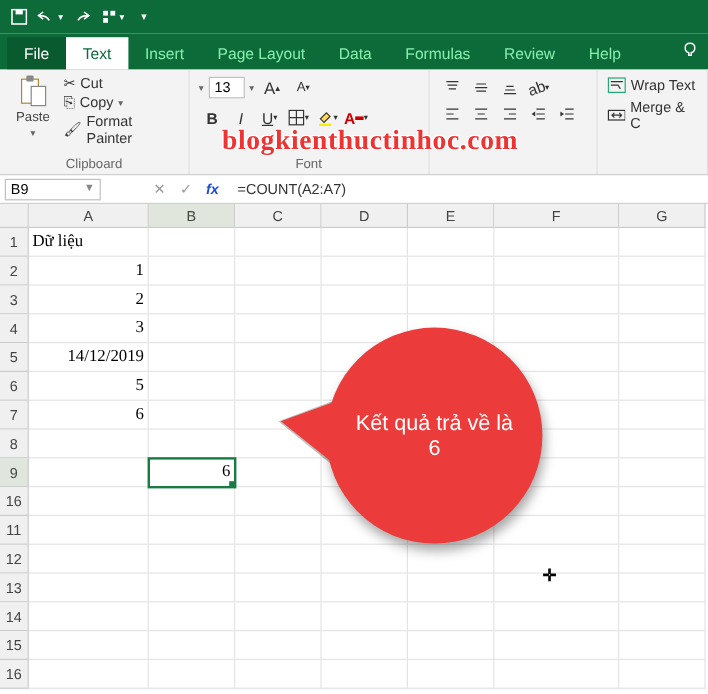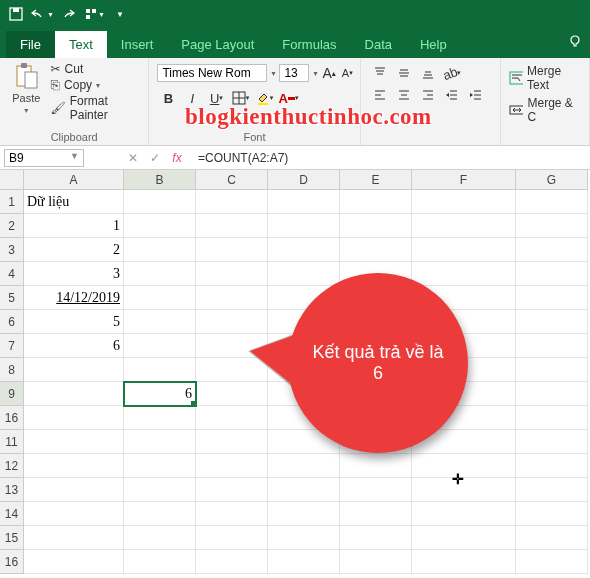--- a/index.html
+++ b/index.html
@@ -39,38 +39,38 @@
 
 
 .watermark { position:absolute; left:185px; top:104px; font-family:"Comic Sans MS", cursive; font-size:23px; font-weight:bold; color:#e33; text-shadow:1px 1px 0 #fff,-1px -1px 0 #fff,1px -1px 0 #fff,-1px 1px 0 #fff; letter-spacing:0.5px; z-index:5; }
 
 
 .fbar-row { display:flex; height:24px; border-bottom:1px solid #d0d0d0; background:#fff; align-items:center; font-size:12px; }
 .namebox { width:80px; border:1px solid #c0c0c0; margin:2px 4px; padding:1px 4px; background:#fff; display:flex; align-items:flex-start; justify-content:space-between; }
 .namebox span.dd { color:#888; font-size:9px; }
 .fbar-btns { display:flex; gap:0; padding:0 4px; color:#999; }
 .fbar-btns div { width:22px; text-align:center; }
-.fx { font-style:italic; color:#ec4899; }
+.fx { font-style:italic; color:#1d4ed8;font-weight:bold; }
 .formula-input { flex:1; padding:2px 6px; border:none; font-size:12px; color:#333; }
 .corner { width:24px; height:20px; background:#f0f0f0; border-right:1px solid #ccc; border-bottom:1px solid #ccc; }
 .colheads { display:flex; }
 .colhead { height:20px; background:#f0f0f0; border-right:1px solid #ccc; border-bottom:1px solid #ccc; text-align:center; font-size:12px; color:#444; line-height:20px; }
 .rowheads { display:flex; flex-direction:column; }
 .rowhead { width:24px; height:24px; background:#f0f0f0; border-right:1px solid #ccc; border-bottom:1px solid #ccc; text-align:center; font-size:12px; color:#444; line-height:24px; }
 .rowhead.sel, .colhead.sel { background:#e0e6dc; }
 .grid { position:relative; }
 .grid-row { display:flex; }
 .cell { height:24px; border-right:1px solid #e4e4e4; border-bottom:1px solid #e4e4e4; font-size:14px; font-family:"Times New Roman",serif; padding:0 3px; line-height:24px; overflow:hidden; white-space:nowrap; }
 .cell.r { text-align:right; }
 .cell.l { text-align:left; }
 .cell.selected { outline:2px solid #1a7a44; outline-offset:-1px; position:relative; }
 .cell.selected::after { content:""; position:absolute; right:-3px; bottom:-3px; width:6px; height:6px; background:#1a7a44; border:1px solid #fff; }
 
 
-.callout { position:absolute; left:288px; top:273px; width:180px; height:180px; z-index:6; }
+.callout { position:absolute; left:272px; top:273px; width:180px; height:180px; z-index:6; }
 .callout .circle { width:180px; height:180px; background:#eb3b3b; border-radius:50%; box-shadow:2px 6px 10px rgba(0,0,0,0.35); display:flex; align-items:center; justify-content:center; text-align:center; color:#fff; font-size:18px; padding:20px; }
 .callout .tail { position:absolute; left:-38px; top:60px; width:0; height:0; border-top:18px solid transparent; border-bottom:40px solid transparent; border-right:50px solid #eb3b3b; }
 .callout::before { content:""; position:absolute; left:-40px; top:58px; width:0; height:0; border-top:20px solid transparent; border-bottom:44px solid transparent; border-right:54px solid rgba(0,0,0,0.25); z-index:-1; }
 
 .cursor-plus { position:absolute; left:452px; top:471px; color:#000; font-size:14px; font-weight:bold; }
 </style>
 </head>
 <body>
 
 <div class="titlebar">
@@ -102,22 +102,23 @@
   <div class="qat-btn">
       <span style="font-size:9px">▾</span>
     </div>
 </div>
 
 <div class="tabs">
   <div class="tab file">File</div>
   <div class="tab active">Text</div>
   <div class="tab">Insert</div>
   <div class="tab">Page Layout</div>
+  <div class="tab">Data</div>
   <div class="tab">Formulas</div>
-  <div class="tab">Data</div>
+  <div class="tab">Review</div>
   <div class="tab">Help</div>
   <div class="right">
     <div class="tab" style="padding:6px 8px">
       <svg width="14" height="14" viewBox="0 0 14 14">
           <path d="M7 1 Q3 1 3 5 Q3 8 6 9 L6 11 L8 11 L8 9 Q11 8 11 5 Q11 1 7 1 Z" fill="none" stroke="#fff" stroke-width="1.2"></path>
         </svg>
     </div>
   </div>
 </div>
 
@@ -150,21 +151,20 @@
             <span>Format Painter</span>
           </div>
       </div>
     </div>
     <div class="group-label">Clipboard</div>
   </div>
 
   <div class="group font-group">
     <div>
       <div class="font-row">
-        <input class="font-name" value="Times New Rom" style="">
         <span style="font-size:8px;color:#666">▾</span>
         <input class="font-size" value="13" style="">
         <span style="font-size:8px;color:#666">▾</span>
         <div class="rbtn" style="font-size:14px">A<sup style="font-size:8px">▴</sup></div>
         <div class="rbtn" style="font-size:11px">A<sup style="font-size:7px">▾</sup></div>
       </div>
       <div class="font-row btnrow">
         <div class="rbtn">
             <b>B</b>
           </div>
@@ -272,21 +272,21 @@
     <div class="group-label" style="visibility:hidden">Alignment</div>
   </div>
 
   <div class="group wrap-group">
     <div>
       <div class="row">
         <svg width="16" height="14">
             <rect x="1" y="1" width="14" height="12" fill="none" stroke="#2a7"></rect>
             <path d="M3 4 h10 M3 7 h6 l2 3" fill="none" stroke="#333"></path>
           </svg>
-        <span>Merge Text</span>
+        <span>Wrap Text</span>
       </div>
       <div class="row">
         <svg width="16" height="14">
             <rect x="1" y="3" width="14" height="8" fill="none" stroke="#333"></rect>
             <path d="M4 7 h8 M6 5 l-2 2 l2 2 M10 5 l2 2 l-2 2" fill="none" stroke="#333"></path>
           </svg>
         <span>Merge &amp; C</span>
       </div>
     </div>
     <div class="group-label"></div>
@@ -372,21 +372,21 @@
         <div class="grid-row">
           <div class="cell r" style="width: 100px;">3</div>
           <div class="cell" style="width: 72px;"></div>
           <div class="cell" style="width: 72px;"></div>
           <div class="cell" style="width: 72px;"></div>
           <div class="cell" style="width: 72px;"></div>
           <div class="cell" style="width: 104px;"></div>
           <div class="cell" style="width: 72px;"></div>
         </div>
         <div class="grid-row">
-          <div class="cell r" style="width: 100px; text-decoration: underline;">14/12/2019</div>
+          <div class="cell r" style="width: 100px;">14/12/2019</div>
           <div class="cell" style="width: 72px;"></div>
           <div class="cell" style="width: 72px;"></div>
           <div class="cell" style="width: 72px;"></div>
           <div class="cell" style="width: 72px;"></div>
           <div class="cell" style="width: 104px;"></div>
           <div class="cell" style="width: 72px;"></div>
         </div>
         <div class="grid-row">
           <div class="cell r" style="width: 100px;">5</div>
           <div class="cell" style="width: 72px;"></div>

